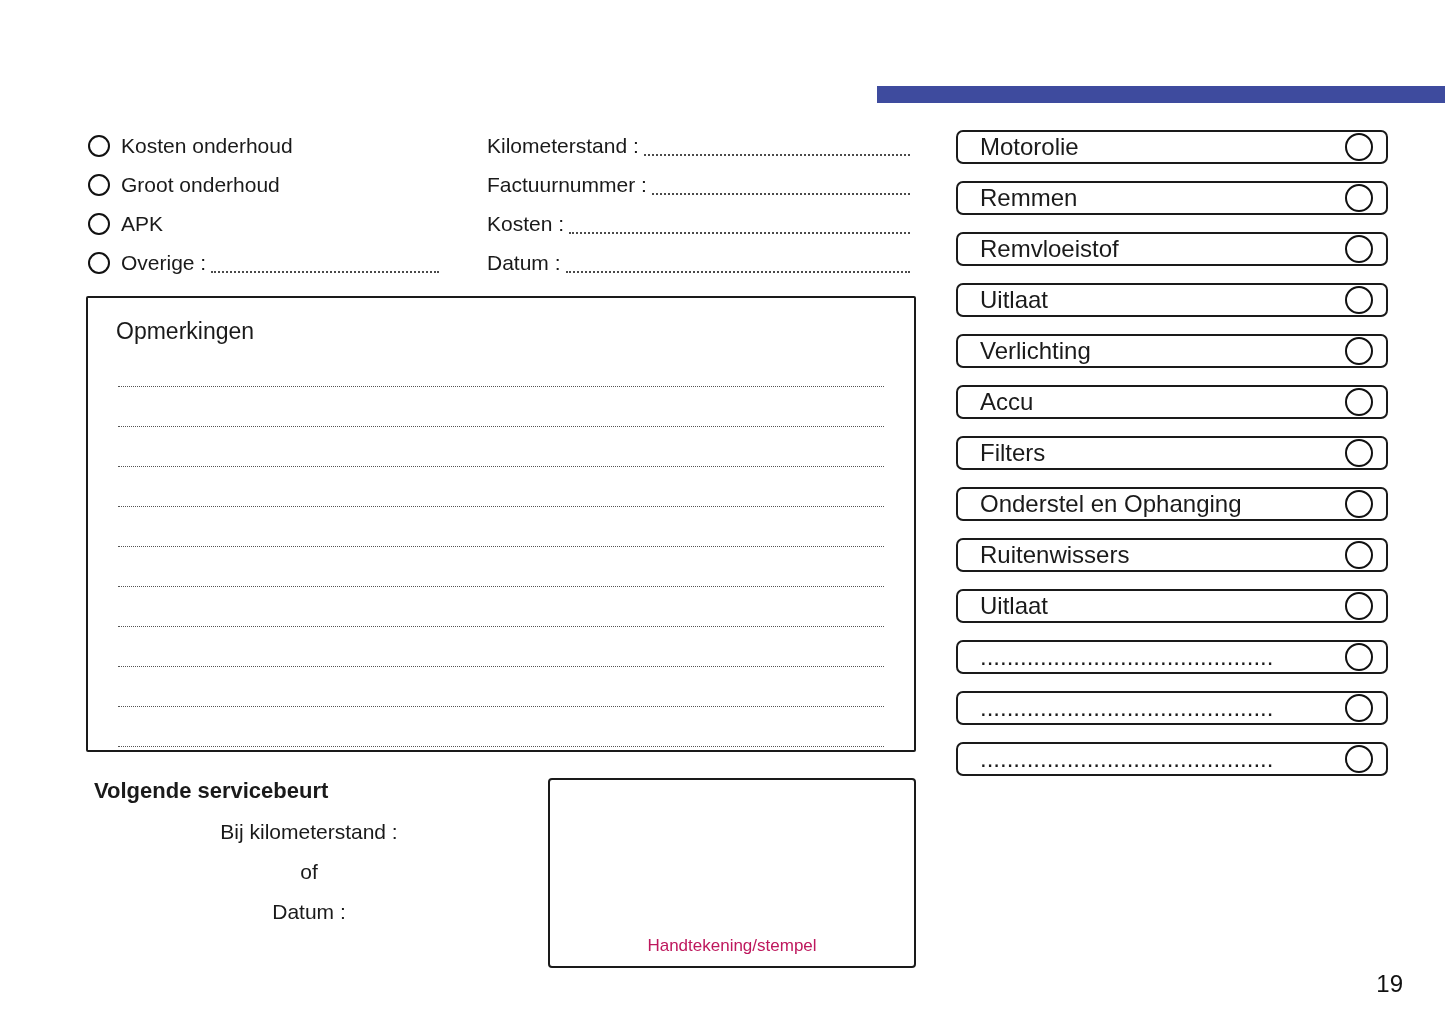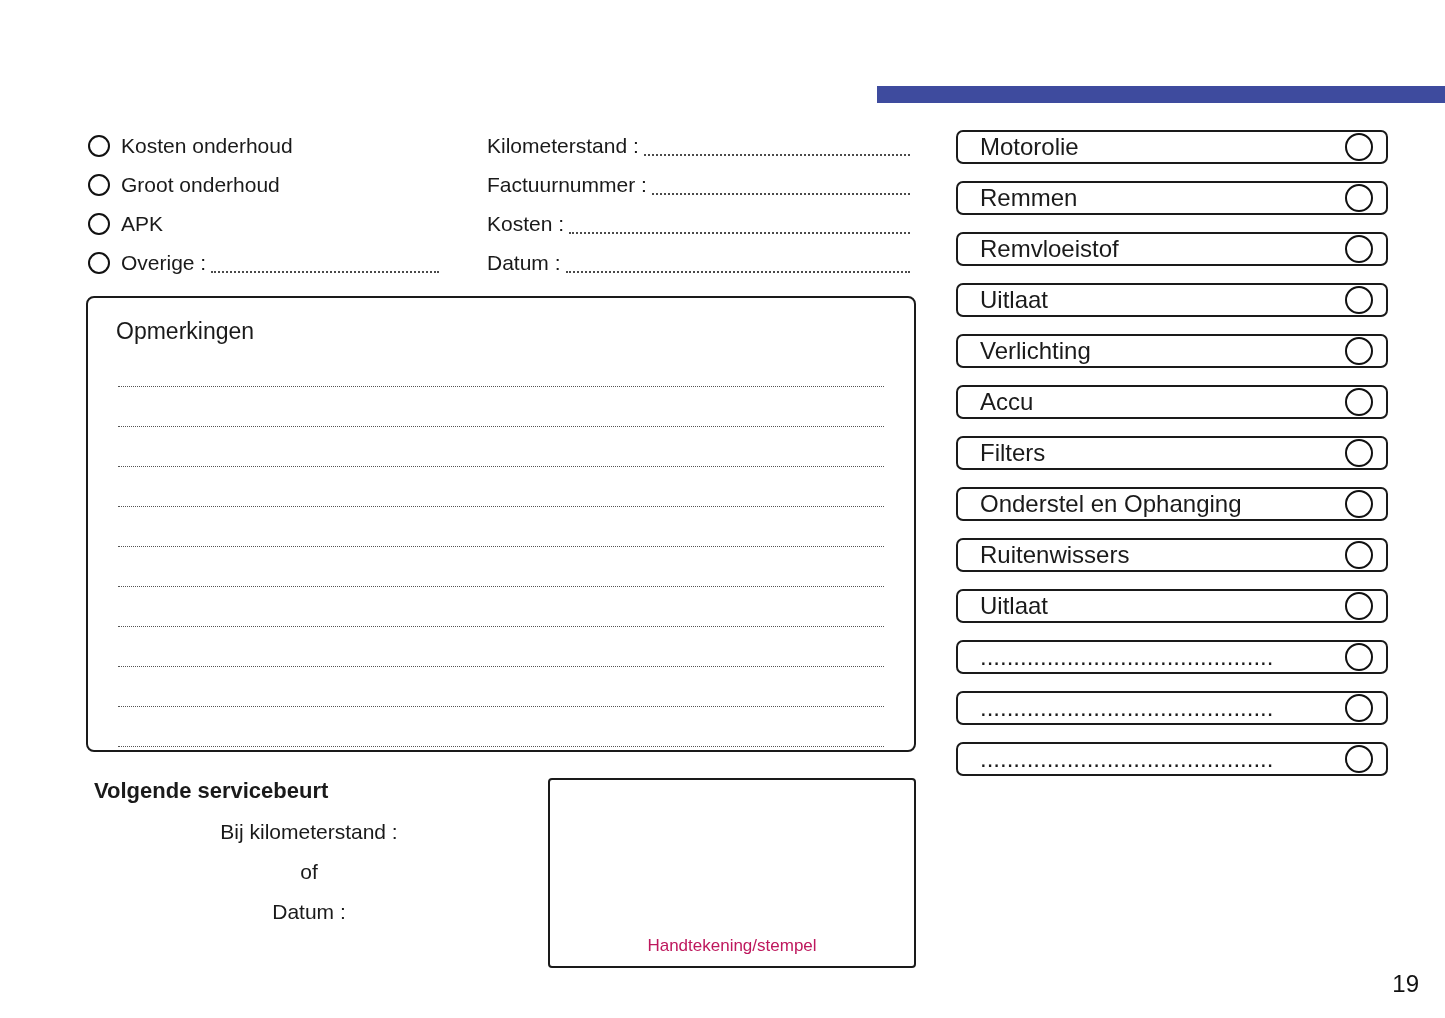--- a/index.html
+++ b/index.html
@@ -42,21 +42,21 @@
   .field-dotted {
     flex: 1; margin-left: 5px;
     border-bottom: 2px dotted #4a4a4a;
     align-self: flex-end; margin-bottom: 9px;
   }
 
   
   .remarks-box {
     position: absolute; left: 86px; top: 296px;
     width: 830px; height: 456px; box-sizing: border-box;
-    border: 2px solid #1a1a1a; border-radius: 8px;
+    border: 2px solid #1a1a1a; border-radius: 2px;
     background: #fff;
   }
   .remarks-title { font-size: 23px; margin: 20px 0 0 28px; }
   .remarks-lines { margin: 2px 30px 0 30px; }
   .ruled-line { height: 39px; border-bottom: 1.5px dotted #555; }
 
   
   .checklist { position: absolute; left: 956px; top: 130px; width: 432px; }
   .check-row {
     box-sizing: border-box; height: 34px;
@@ -88,21 +88,21 @@
     position: absolute; left: 548px; top: 778px;
     width: 368px; height: 190px; box-sizing: border-box;
     border: 2px solid #1a1a1a; border-radius: 4px; background: #fff;
   }
   .sig-label {
     position: absolute; bottom: 10px; left: 0; width: 100%;
     text-align: center; color: #be185d; font-size: 17px;
   }
 
   .page-number {
-    position: absolute; right: 26px; top: 970px;
+    position: absolute; right: 42px; top: 970px;
     font-size: 24px; color: #111;
   }
 </style>
 </head>
 <body>
 
 <div class="page">
 
   <div class="accent-bar" style="background: rgb(62, 75, 158);"></div>
 

